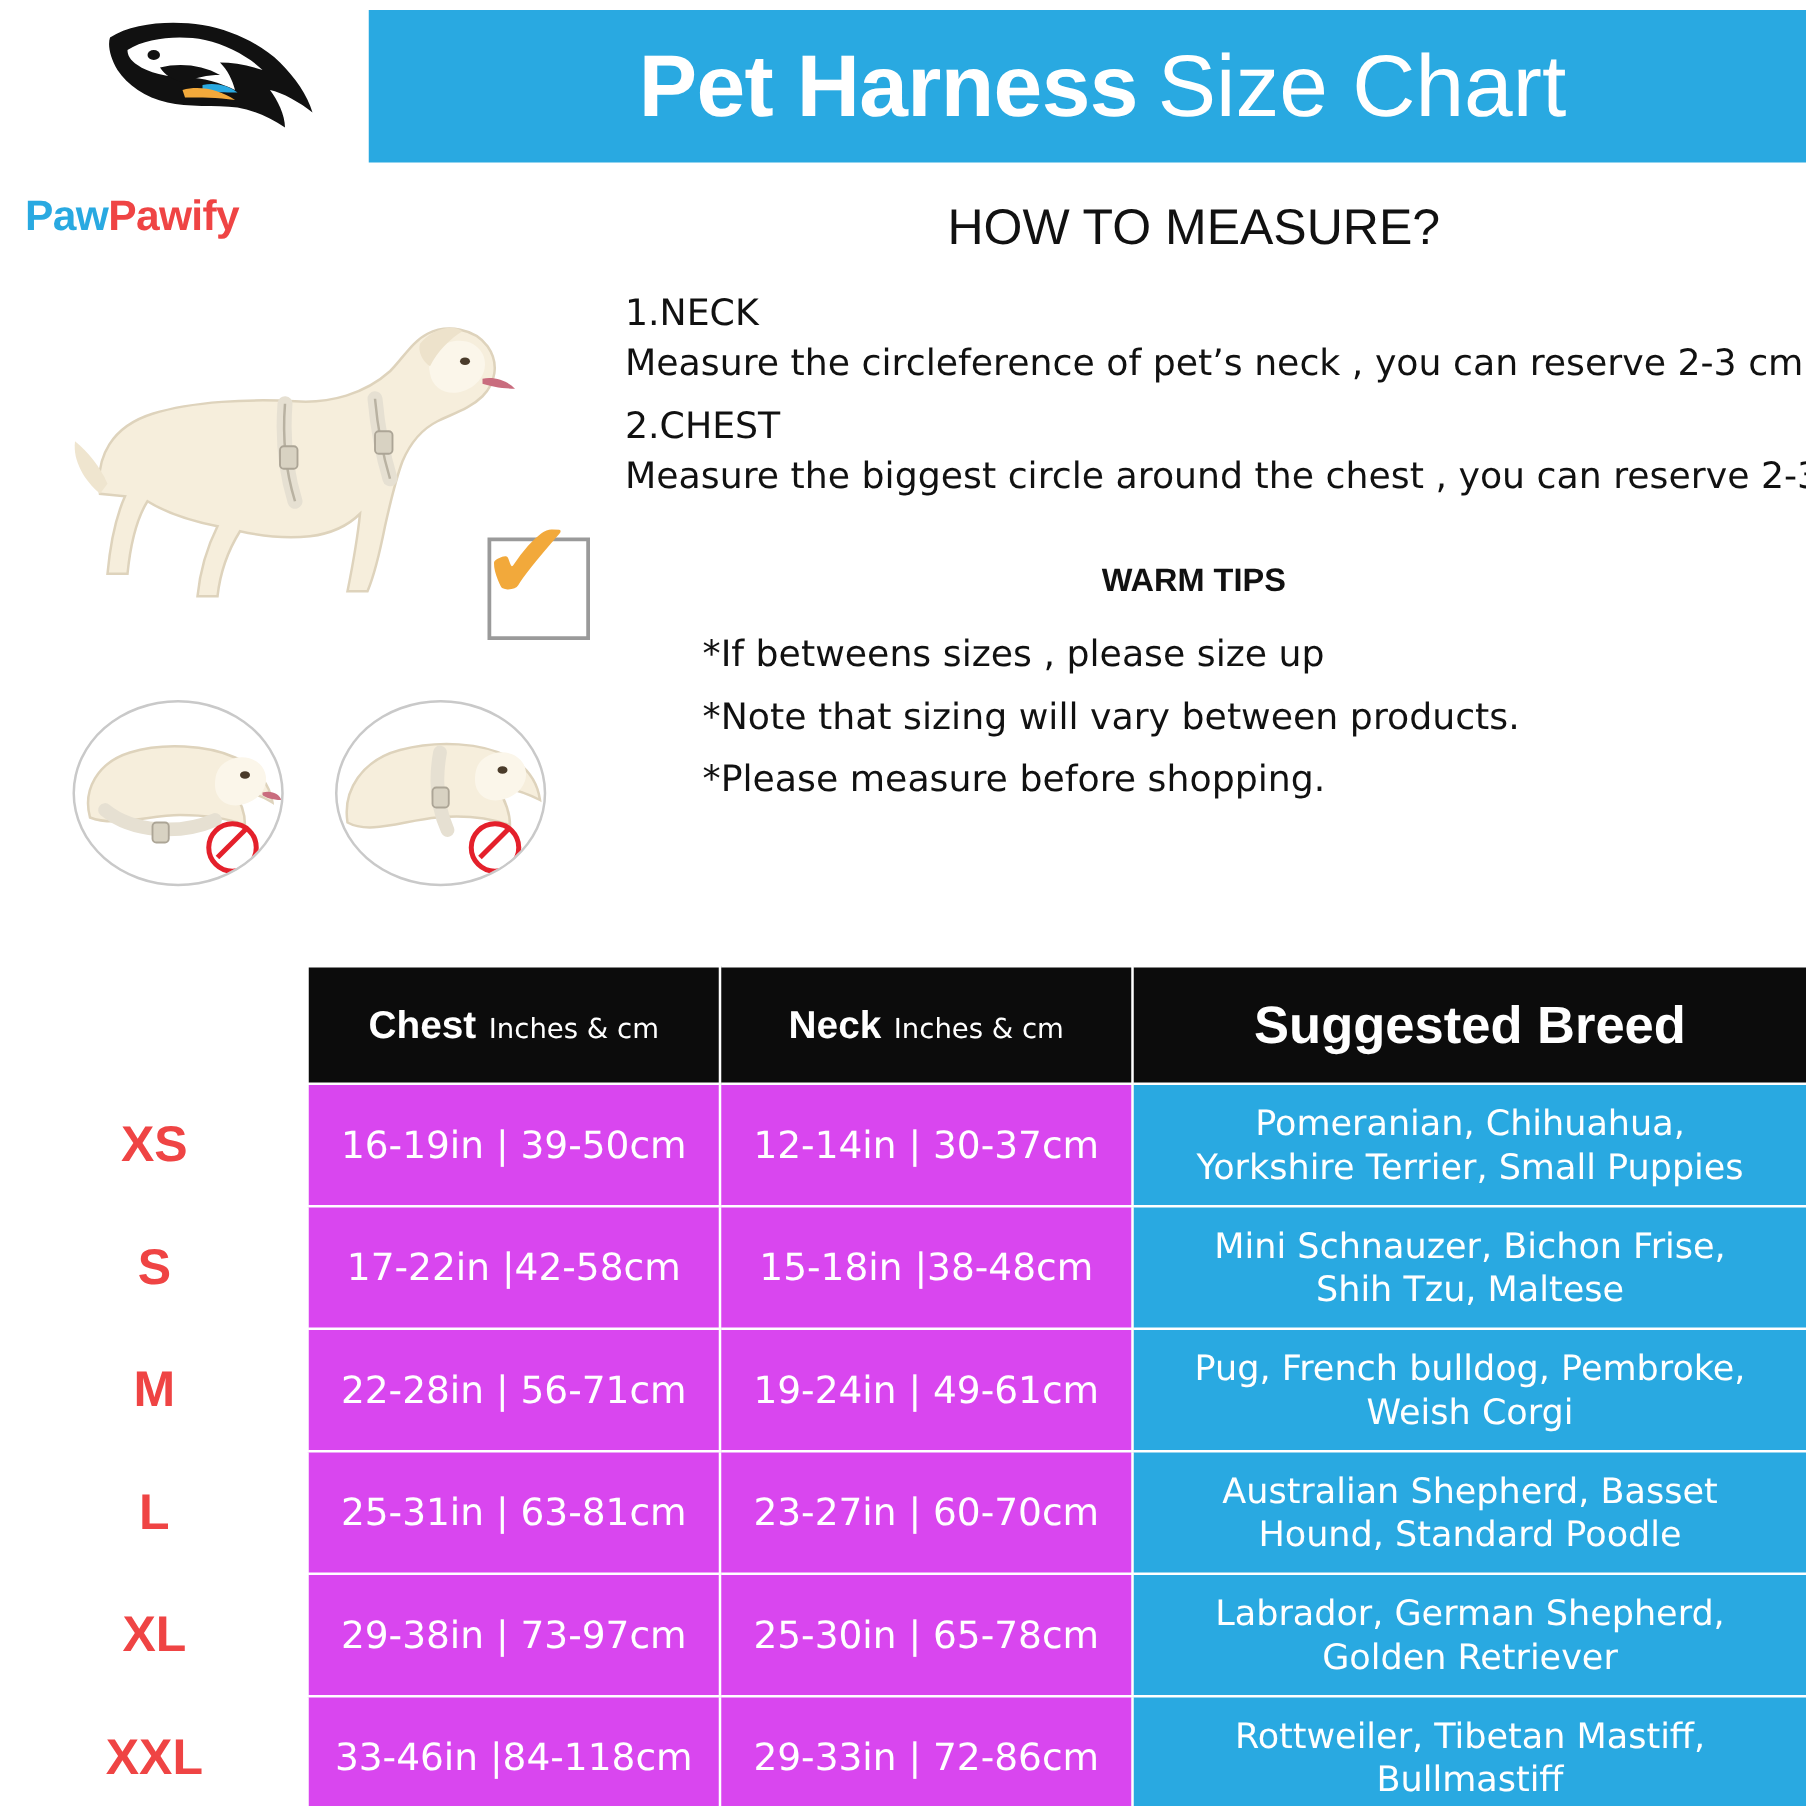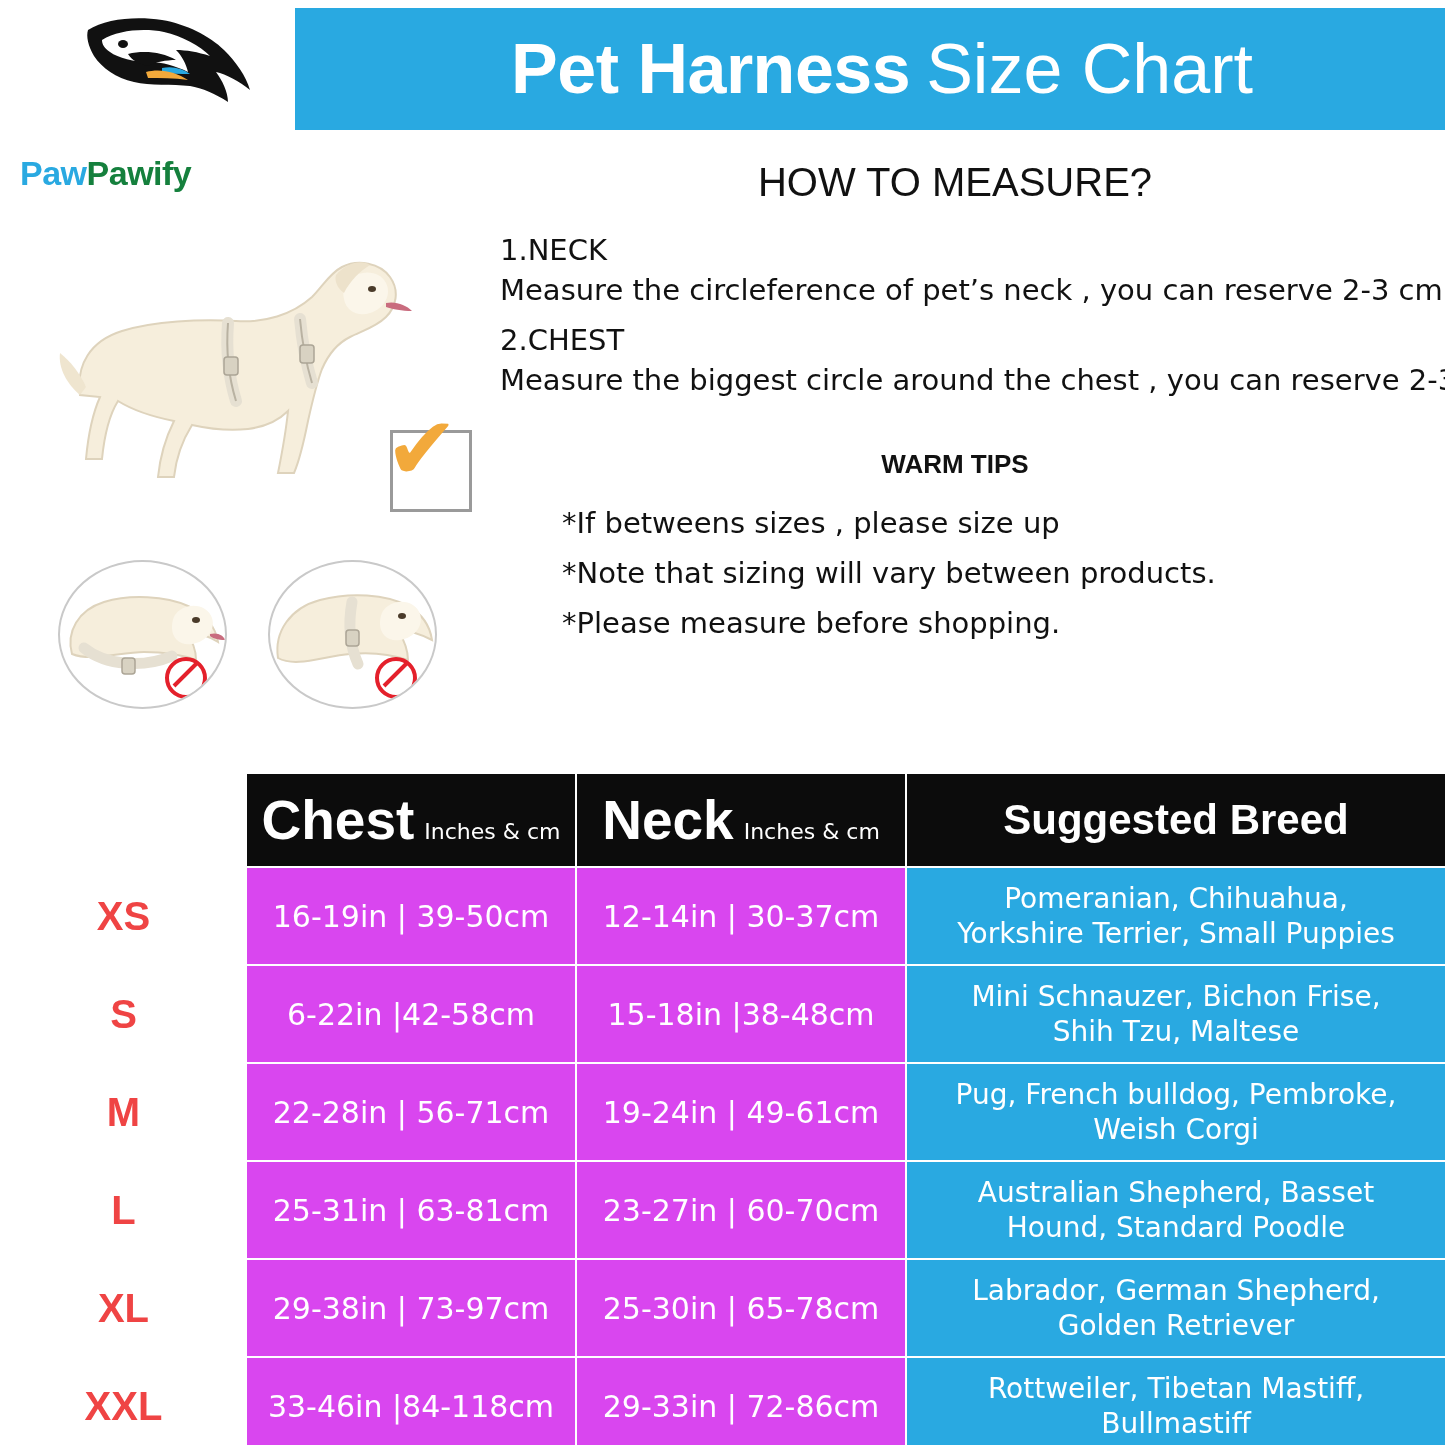--- a/index.html
+++ b/index.html
@@ -64,21 +64,21 @@
   }
   .logo-text {
     position: absolute;
     left: 10px;
     top: 140px;
     font-size: 34px;
     font-weight: bold;
     letter-spacing: -0.5px;
   }
   .logo-paw1 { color: #29A9E1; }
-  .logo-paw2 { color: #15803d; margin-top: 33px; }
+  .logo-paw2 { color: #ef4444; margin-top: 33px; }
 
   
   .dog-area {
     position: absolute;
     left: 30px; top: 235px;
     width: 470px;
     height: 510px;
   }
   .dog-main {
     position: absolute;
@@ -207,21 +207,21 @@
   }
   .th-dark {
     background: #0c0c0c;
     color: #ffffff;
     height: 92px;
     vertical-align: middle;
     text-align: center;
     white-space: nowrap;
   }
   .th-main {
-    font-size: 55px;
+    font-size: 31px;
     font-weight: bold;
     font-family: "Liberation Sans", sans-serif;
   }
   .th-sub {
     font-size: 22px;
     font-weight: normal;
     margin-left: 10px;
     font-family: "DejaVu Sans", sans-serif;
   }
   .th-breed {
@@ -374,21 +374,21 @@
   </thead>
   <tbody>
     <tr>
       <td class="size-label">XS</td>
       <td class="val">16-19in | 39-50cm</td>
       <td class="val">12-14in | 30-37cm</td>
       <td class="breed">Pomeranian,  Chihuahua,<br>Yorkshire Terrier,  Small Puppies</td>
     </tr>
     <tr>
       <td class="size-label">S</td>
-      <td class="val">6-22in |42-58cm</td>
+      <td class="val">17-22in |42-58cm</td>
       <td class="val">15-18in |38-48cm</td>
       <td class="breed">Mini Schnauzer,  Bichon Frise,<br>Shih Tzu,  Maltese</td>
     </tr>
     <tr>
       <td class="size-label">M</td>
       <td class="val">22-28in | 56-71cm</td>
       <td class="val">19-24in | 49-61cm</td>
       <td class="breed">Pug,  French bulldog,  Pembroke,<br>Weish Corgi</td>
     </tr>
     <tr>

